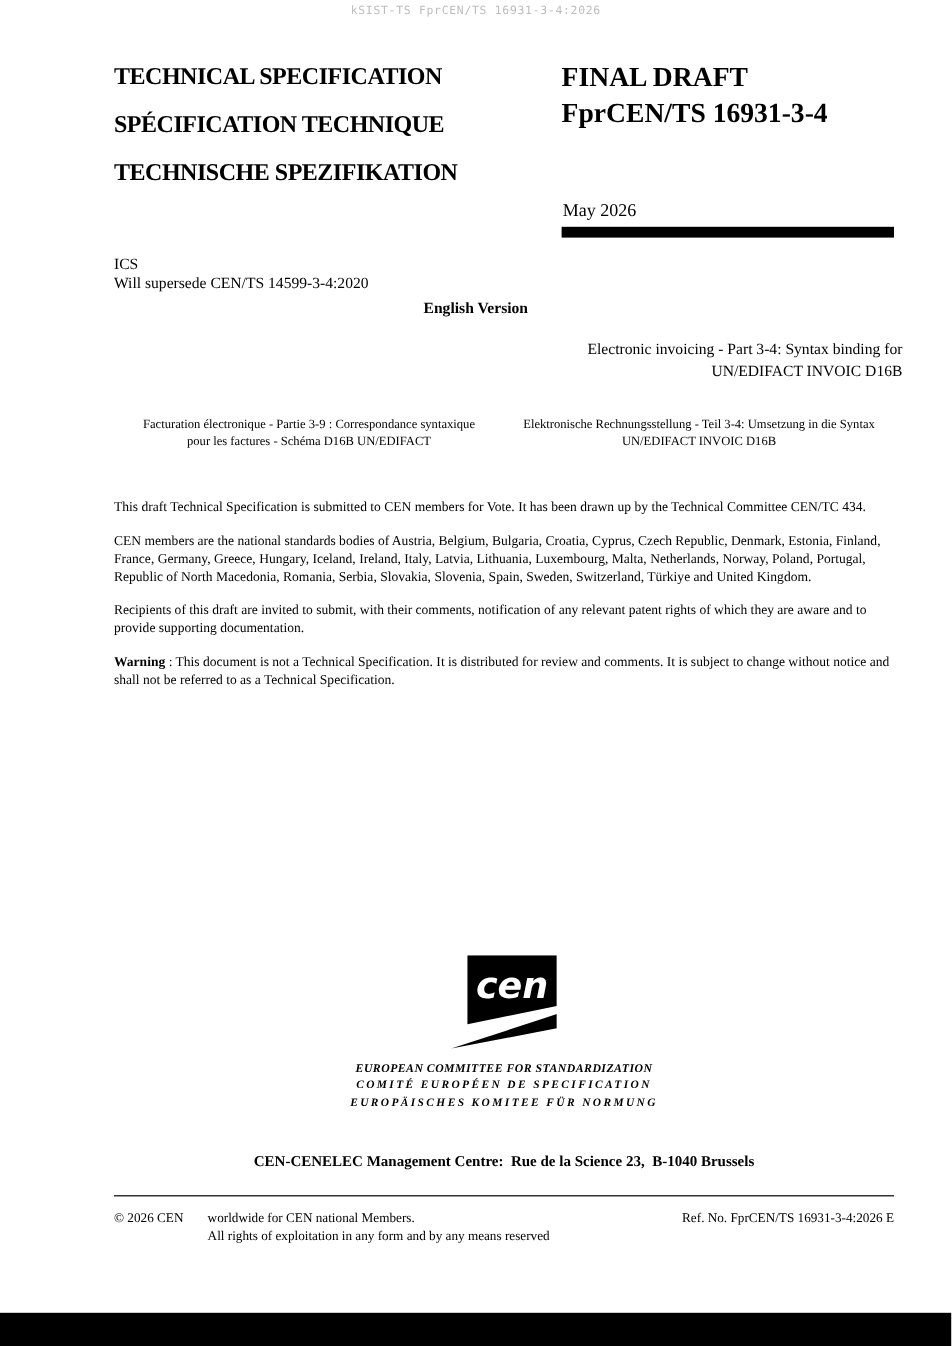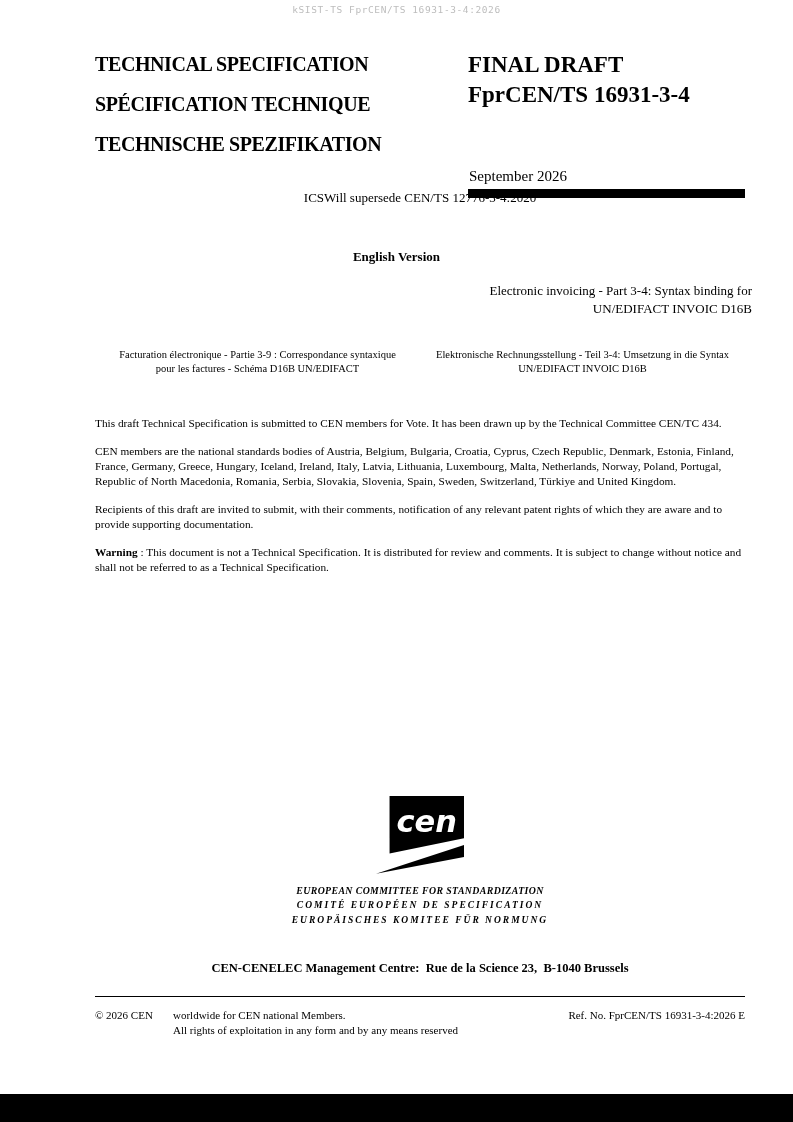--- a/index.html
+++ b/index.html
@@ -25,22 +25,22 @@
     font-weight:700; font-size:20px; line-height:1;
     letter-spacing:-0.4px; margin-bottom:20px;
     transform-origin:left center;
   }
   .draft-block { position:absolute; left:468px; top:50px; }
   .draft-label { font-weight:700; font-size:23px; line-height:1.3; }
   .doc-reference { font-weight:700; font-size:23px; line-height:1.3; }
   .pub-date { position:absolute; left:469px; top:168px; font-size:15px; }
   .header-rule { position:absolute; left:468px; top:189px; width:277px; height:9px; background:#000; }
   .ics-row {
-    position:absolute; left:95px; width:650px; top:190px;
-    display:flex; justify-content:center; font-size:13px;
+    position:absolute; left:95px; width:650px; top:212px;
+    display:flex; justify-content:flex-start; font-size:13px;flex-direction:column;
   }
   .english-version {
     position:absolute; left:0; right:0; top:249px;
     text-align:center; font-weight:700; font-size:13px;
   }
   .main-title {
     position:absolute; left:102px; width:650px; top:282px;
     text-align:right; font-size:13px; line-height:1.42;
   }
   .subtitles { position:absolute; left:95px; width:650px; top:348px; display:flex; }
@@ -78,27 +78,27 @@
     <div class="doc-type">TECHNICAL SPECIFICATION</div>
     <div class="doc-type">SPÉCIFICATION TECHNIQUE</div>
     <div class="doc-type">TECHNISCHE SPEZIFIKATION</div>
   </div>
 
   <div class="draft-block">
     <div class="draft-label">FINAL DRAFT</div>
     <div class="doc-reference">FprCEN/TS 16931-3-4</div>
   </div>
 
-  <div class="pub-date">September 2026</div>
+  <div class="pub-date">May 2026</div>
 
   <div class="header-rule"></div>
 
   <div class="ics-row">
     <span>ICS</span>
-    <span>Will supersede CEN/TS 12776-3-4:2020</span>
+    <span>Will supersede CEN/TS 14599-3-4:2020</span>
   </div>
 
   <div class="english-version">English Version</div>
 
   <div class="main-title">
     <div>Electronic invoicing - Part 3-4: Syntax binding for</div>
     <div>UN/EDIFACT INVOIC D16B</div>
   </div>
 
   <div class="subtitles">

